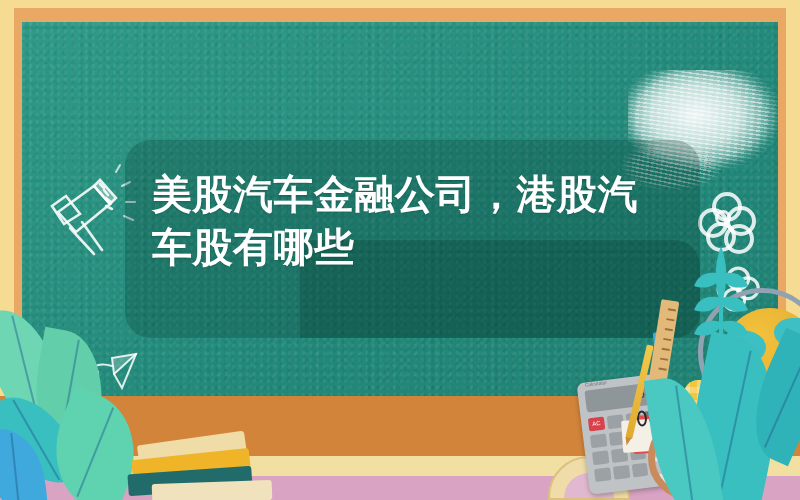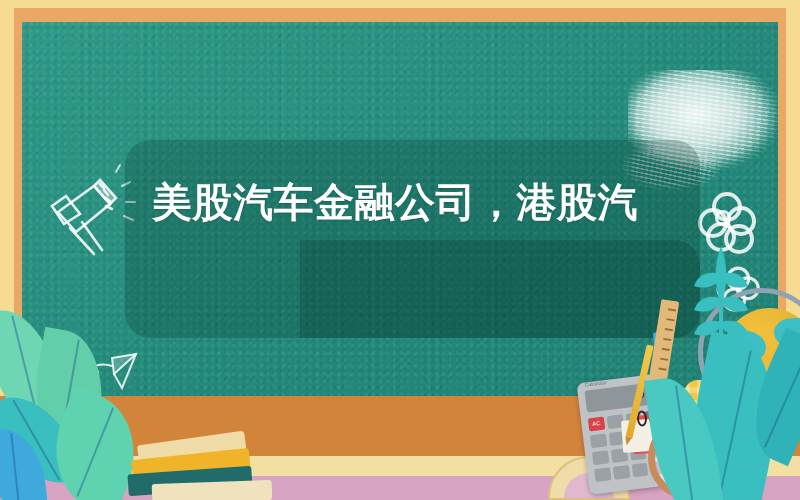--- a/index.html
+++ b/index.html
@@ -43,21 +43,21 @@
   
   .title-panel{
     position:absolute;left:125px;top:140px;width:575px;height:198px;
     background:rgba(0,40,34,.22);
     border-radius:26px 26px 0 26px;
   }
   .title-panel.b{border-radius:0 26px 26px 0;left:300px;top:240px;width:400px;height:98px;}
 
   
   .title-wrap{
-    position:absolute;left:152px;top:176px;width:520px;
+    position:absolute;left:152px;top:168px;width:520px;
     z-index:8;
   }
   .title-line{
     color:#ffffff;font-weight:bold;font-size:40px;line-height:53px;
     letter-spacing:.5px;white-space:nowrap;
     text-shadow:0 1px 2px rgba(0,0,0,.18);
   }
 
   
   .desk{position:absolute;left:0;bottom:0;width:800px;height:190px;}
@@ -174,20 +174,21 @@
         <path d="M88 58 L97 62"></path>
       <path d="M80 14 L84 7"></path>
     </g>
   </svg>
 
   <div class="title-panel"></div>
   <div class="title-panel b"></div>
 
   <div class="title-wrap">
     <div class="title-line">美股汽车金融公司，港股汽</div>
+    <div class="title-line">车股有哪些</div>
   </div>
 
   <svg class="plane" viewBox="0 0 62 44">
     <g stroke="rgba(255,255,255,.85)" stroke-width="2" fill="none" stroke-linecap="round">
       <path d="M2 30 C8 18 18 16 20 24 C21 30 12 32 11 26 C10 19 22 14 34 18"></path>
       <path d="M34 10 L58 6 L44 40 L36 26 Z"></path>
       <path d="M58 6 L36 26"></path>
     </g>
     <path d="M34 10 L58 6 L36 26 Z" fill="rgba(255,255,255,.22)"></path>
   </svg>

